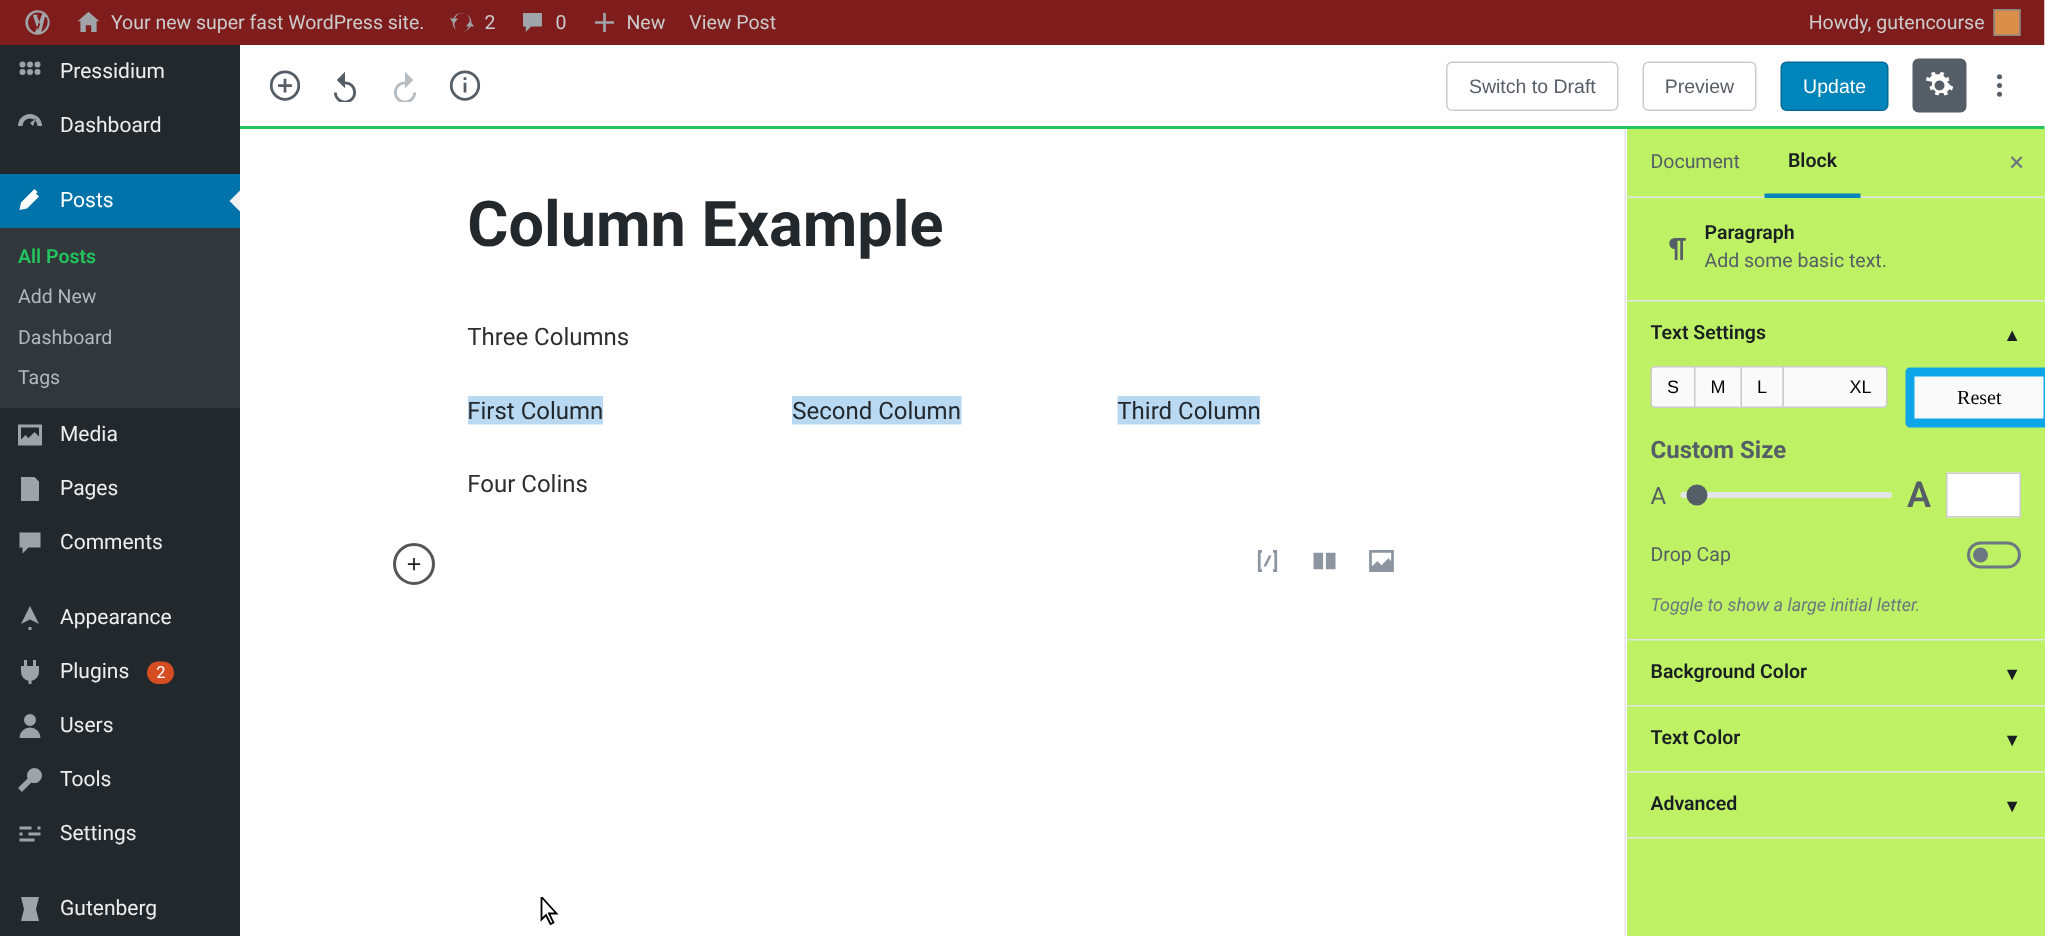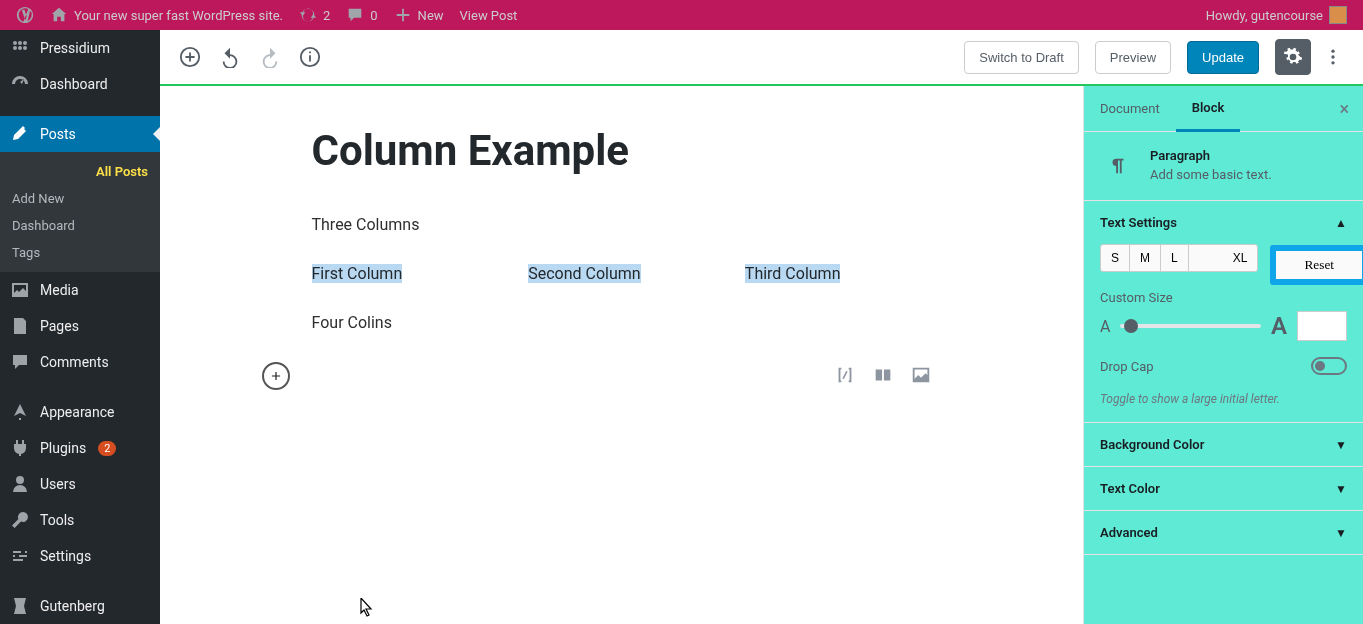--- a/index.html
+++ b/index.html
@@ -1,34 +1,34 @@
 <!DOCTYPE html>
 <html><head>
 <meta charset="utf-8">
 <style>
 * { box-sizing: border-box; margin: 0; padding: 0; }
 body { font-family: -apple-system, BlinkMacSystemFont, "Segoe UI", Roboto, sans-serif; font-size: 13px; color: #23282d; background: #f1f1f1; width: 1363px; height: 624px; overflow: hidden; }
 
 
-.adminbar { height: 30px; background: #be185d; color: #eee; display: flex; align-items: center; padding: 0 8px; font-size: 13px; }
+.adminbar { height: 30px; background: #7f1d1d; color: #eee; display: flex; align-items: center; padding: 0 8px; font-size: 13px; }
 .adminbar .ab-item { display: flex; align-items: center; padding: 0 8px; color: #ccc; gap: 6px; cursor: pointer; }
 .adminbar .spacer { flex: 1; }
 .adminbar svg { width: 18px; height: 18px; fill: #a0a5aa; }
 .avatar { width: 18px; height: 18px; background: #d98e4a; border: 1px solid #888; }
 
 
 .sidebar { position: absolute; top: 30px; left: 0; width: 160px; bottom: 0; background: #23282d; color: #eee; }
 .sidebar .menu-item { display: flex; align-items: center; padding: 8px 10px; color: #eee; gap: 10px; cursor: pointer; font-size: 14px; }
 .sidebar .menu-item svg { width: 20px; height: 20px; fill: #9ea3a8; }
 .sidebar .menu-item.current { background: #0073aa; color: #fff; position: relative; }
 .sidebar .menu-item.current svg { fill: #fff; }
 .sidebar .menu-item.current:after { content: ""; position: absolute; right: -1px; top: 50%; margin-top: -8px; border: 8px solid transparent; border-right-color: #f1f1f1; }
 .sidebar .submenu { background: #32373c; padding: 6px 0; }
 .sidebar .submenu .sub-item { padding: 6px 12px; color: #b4b9be; font-size: 13px; cursor: pointer; }
-.sidebar .submenu .sub-item.current { color: #fde047; font-weight: 600; text-align: right; }
+.sidebar .submenu .sub-item.current { color: #22c55e; font-weight: 600; }
 .sidebar .sep { height: 14px; }
 .badge { background: #d54e21; color: #fff; border-radius: 10px; font-size: 11px; padding: 1px 6px; margin-left: 2px; }
 
 
 .editor-wrap { position: absolute; top: 30px; left: 160px; right: 0; bottom: 0; background: #fff; display: flex; flex-direction: column; }
 .editor-header { height: 56px; border-bottom: 2px solid #22c55e; display: flex; align-items: center; padding: 0 12px; gap: 4px; }
 .hbtn { width: 36px; height: 36px; display: flex; align-items: center; justify-content: center; border-radius: 4px; cursor: pointer; }
 .hbtn svg { width: 22px; height: 22px; fill: #555d66; }
 .hbtn.dim svg { fill: #b5bcc2; }
 .editor-header .spacer { flex: 1; }
@@ -48,40 +48,40 @@
 .cols .col { flex: 1; font-size: 16px; }
 .hl { background: #b9d9f2; }
 
 .block-appender { display: flex; align-items: center; margin-top: 20px; margin-left: -50px; }
 .block-appender .add { width: 28px; height: 28px; border: 2px solid #555; border-radius: 50%; display: flex; align-items: center; justify-content: center; cursor: pointer; }
 .block-appender .spacer { flex: 1; }
 .block-appender .quick { display: flex; gap: 16px; }
 .block-appender .quick svg { width: 22px; height: 22px; fill: #8d96a0; }
 
 
-.settings { width: 280px; border-left: 1px solid #e2e4e7; background: #5eead4; overflow: auto; font-size: 13px; color: #555d66; }
+.settings { width: 280px; border-left: 1px solid #e2e4e7; background: #bef264; overflow: auto; font-size: 13px; color: #555d66; }
 .settings .tabs { display: flex; align-items: center; border-bottom: 1px solid #e2e4e7; position: relative; }
 .settings .tab { padding: 14px 16px; cursor: pointer; font-size: 13px; }
 .settings .tab.active { font-weight: 600; color: #191e23; border-bottom: 3px solid #0085ba; margin-bottom: -1px; }
 .settings .close-tab { margin-left: auto; padding: 0 14px; cursor: pointer; font-size: 18px; color: #6c7781; }
 .panel { border-bottom: 1px solid #e2e4e7; }
 .panel-header { display: flex; align-items: center; padding: 14px 16px; cursor: pointer; font-weight: 600; color: #191e23; }
 .panel-header .chev { margin-left: auto; font-size: 12px; }
 .panel-body { padding: 0 16px 16px; }
-.block-info { display: flex; gap: 14px; padding: 16px; align-items: flex-start; }
+.block-info { display: flex; padding: 16px; align-items: flex-start; }
 .block-info .icon-box { width: 36px; height: 36px; display: flex; align-items: center; justify-content: center; }
 .block-info .icon-box svg { width: 22px; height: 22px; fill: #555d66; }
 .block-info .desc .title { font-weight: 600; color: #191e23; margin-bottom: 4px; }
 .size-btns { display: flex; gap: 0; margin-bottom: 14px; }
 .size-btn { border: 1px solid #ccc; padding: 6px 10px; font-size: 12px; background: #fafafa; cursor: pointer; margin-left: -1px; }
 .size-btn:first-child { margin-left: 0; border-radius: 3px 0 0 3px; }
 .size-btn:last-child { border-radius: 0 3px 3px 0; padding-left: 44px; }
 .reset-btn { border: 6px solid #0ea5e9; padding: 6px 28px; border-radius: 3px; background: #fafafa; float: right; font-family: Liberation Serif, serif; }
 .size-row { display: flex; align-items: center; gap: 6px; }
-.label-sm { font-size: 13px; margin-bottom: 6px; display: block; }
+.label-sm { font-size: 16px; margin-bottom: 6px; display: block; font-weight: bold; }
 .slider-row { display: flex; align-items: center; gap: 10px; margin-bottom: 16px; }
 .slider-row .a-small { font-size: 16px; }
 .slider-row .a-big { font-size: 24px; font-weight: 600; }
 .slider { flex: 1; position: relative; height: 4px; background: #e2e4e7; border-radius: 2px; }
 .slider .knob { position: absolute; left: 4px; top: -5px; width: 14px; height: 14px; background: #555d66; border-radius: 50%; }
 .num-input { width: 50px; height: 30px; border: 1px solid #ccc; }
 .toggle-row { display: flex; align-items: center; margin-bottom: 17px; }
 .toggle { width: 36px; height: 18px; border: 2px solid #6c7781; border-radius: 10px; position: relative; margin-left: auto; }
 .toggle .knob { width: 10px; height: 10px; background: #6c7781; border-radius: 50%; position: absolute; left: 2px; top: 2px; }
 .help-text { font-style: italic; font-size: 12px; color: #6c7781; }

